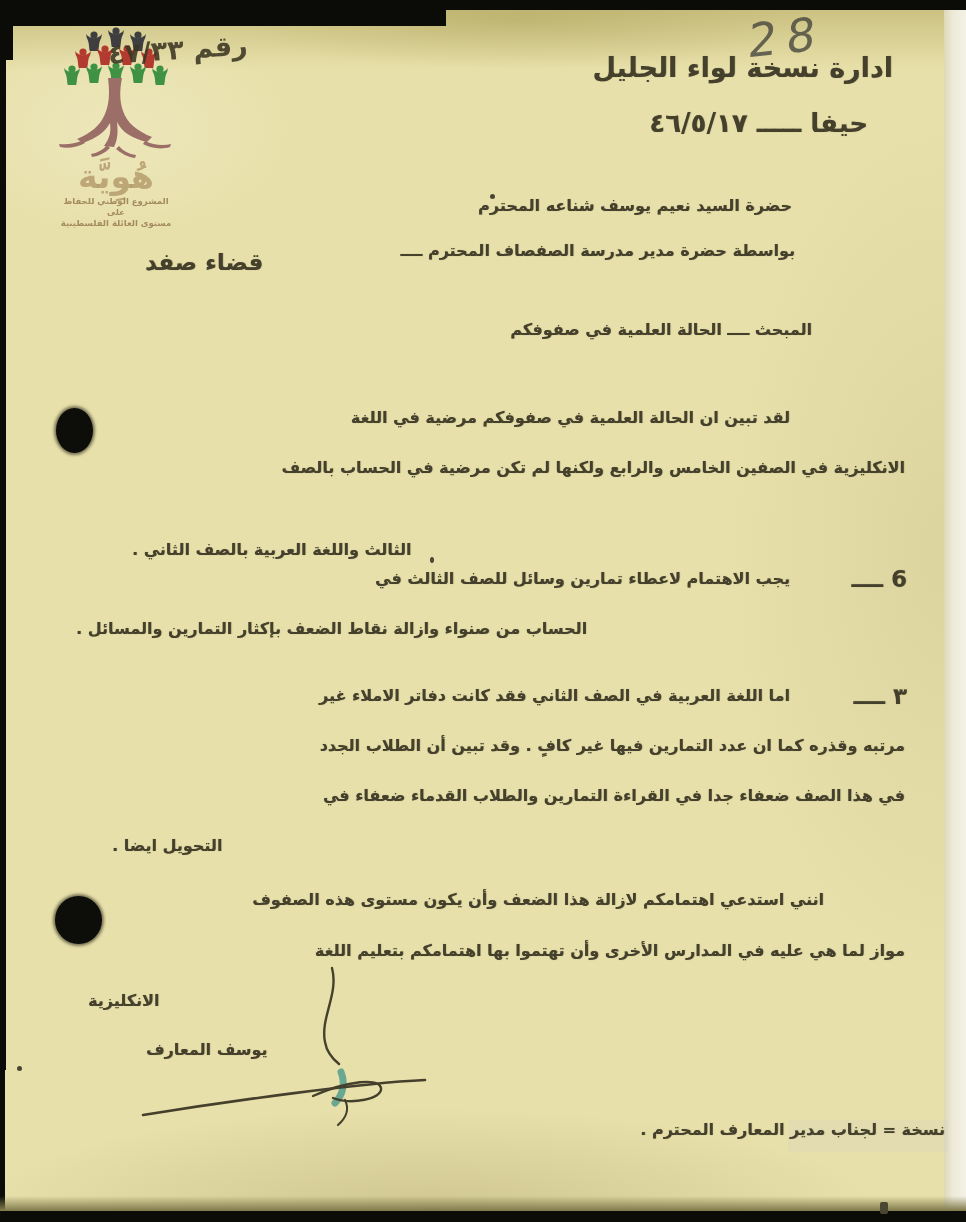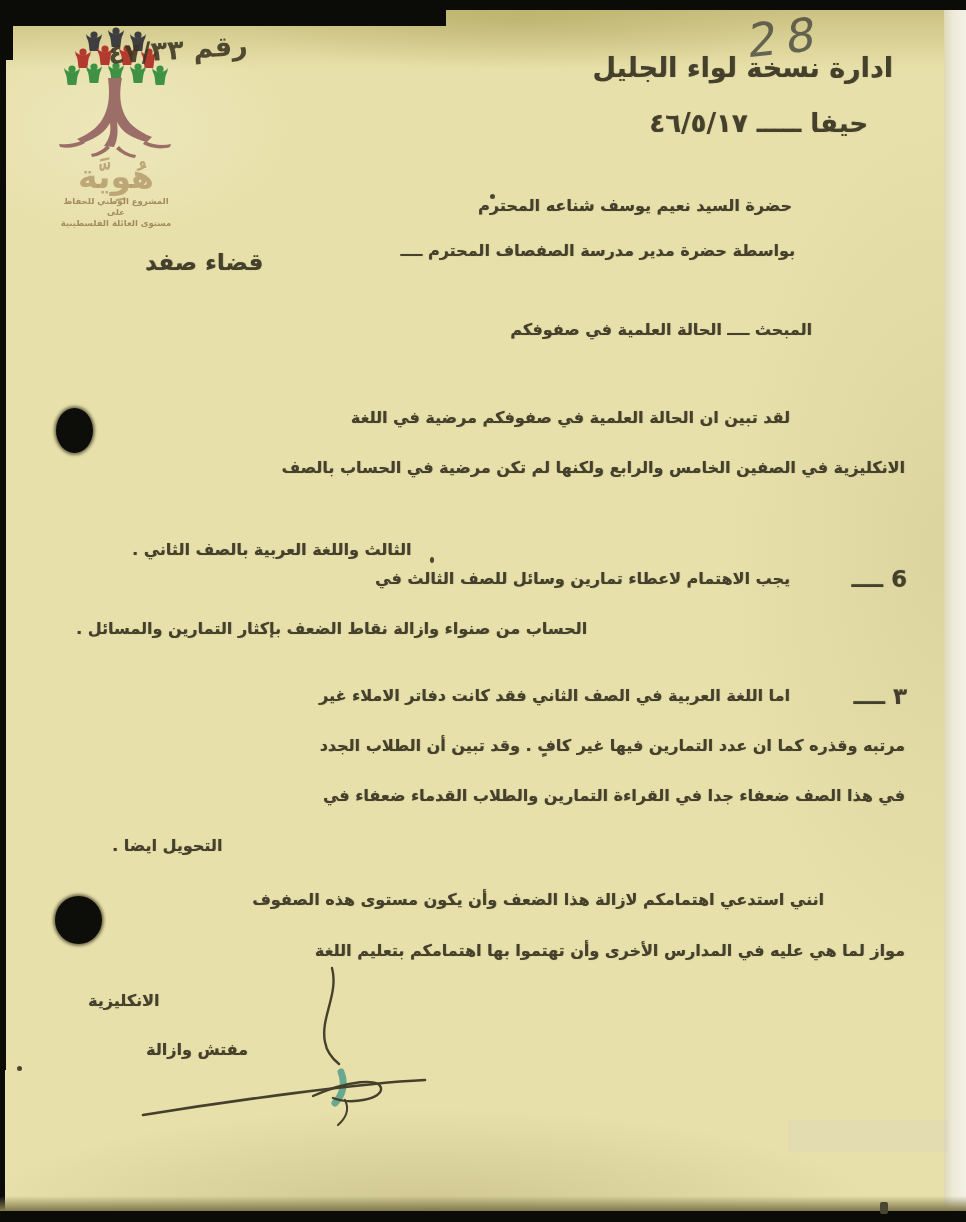--- a/index.html
+++ b/index.html
@@ -122,29 +122,30 @@
   <div class="line fs24" style="left:112px;top:836px;">التحويل ايضا .</div>
 
   <div class="line fs24" style="right:142px;top:890px;">انني استدعي اهتمامكم لازالة هذا الضعف وأن يكون مستوى هذه الصفوف</div>
   <div class="line fs24" style="right:61px;top:941px;">مواز لما هي عليه في المدارس الأخرى وأن تهتموا بها اهتمامكم بتعليم اللغة</div>
   <div class="line fs24" style="left:88px;top:991px;">الانكليزية</div>
 
   <svg style="position:absolute;left:312px;top:966px;" width="40" height="104" viewBox="0 0 40 104">
     <path d="M20,2 C27,28 8,52 13,76 C15,88 22,94 27,98" fill="none" stroke="#45412c" stroke-width="2.4" stroke-linecap="round"></path>
   </svg>
 
-  <div class="line fs24" style="left:146px;top:1040px;">مفتش وازالة</div>
+  <div class="line fs24" style="left:146px;top:1040px;">يوسف المعارف</div>
   <svg style="position:absolute;left:135px;top:1068px;" width="300" height="60" viewBox="0 0 300 60">
     <path d="M206,4 C211,16 207,28 200,35" fill="none" stroke="#3f9488" stroke-width="7" stroke-linecap="round" opacity="0.75"></path>
     <path d="M290,12 C225,15 95,33 8,47" fill="none" stroke="#44402c" stroke-width="2.6" stroke-linecap="round"></path>
     <path d="M178,28 C214,12 244,10 246,20 C248,31 216,37 198,30" fill="none" stroke="#44402c" stroke-width="2.4" stroke-linecap="round"></path>
     <path d="M210,32 C215,42 210,51 203,57" fill="none" stroke="#44402c" stroke-width="2.2" stroke-linecap="round"></path>
   </svg>
 
   <div class="ghost" style="left:788px;top:1120px;width:160px;height:32px;"></div>
+  <div class="line fs24" style="right:21px;top:1120px;">نسخة = لجناب مدير المعارف المحترم .</div>
 
   <div class="hole" style="left:56px;top:408px;width:37px;height:45px;"></div>
   <div class="hole" style="left:55px;top:896px;width:47px;height:48px;"></div>
   <div class="dot" style="left:490px;top:194px;width:5px;height:5px;"></div>
   <div class="dot" style="left:430px;top:557px;width:4px;height:6px;"></div>
   <div class="dot" style="left:17px;top:1066px;width:5px;height:5px;"></div>
   <div class="dot" style="left:880px;top:1202px;width:8px;height:12px;border-radius:2px;"></div>
 </div>
 
 </body></html>

